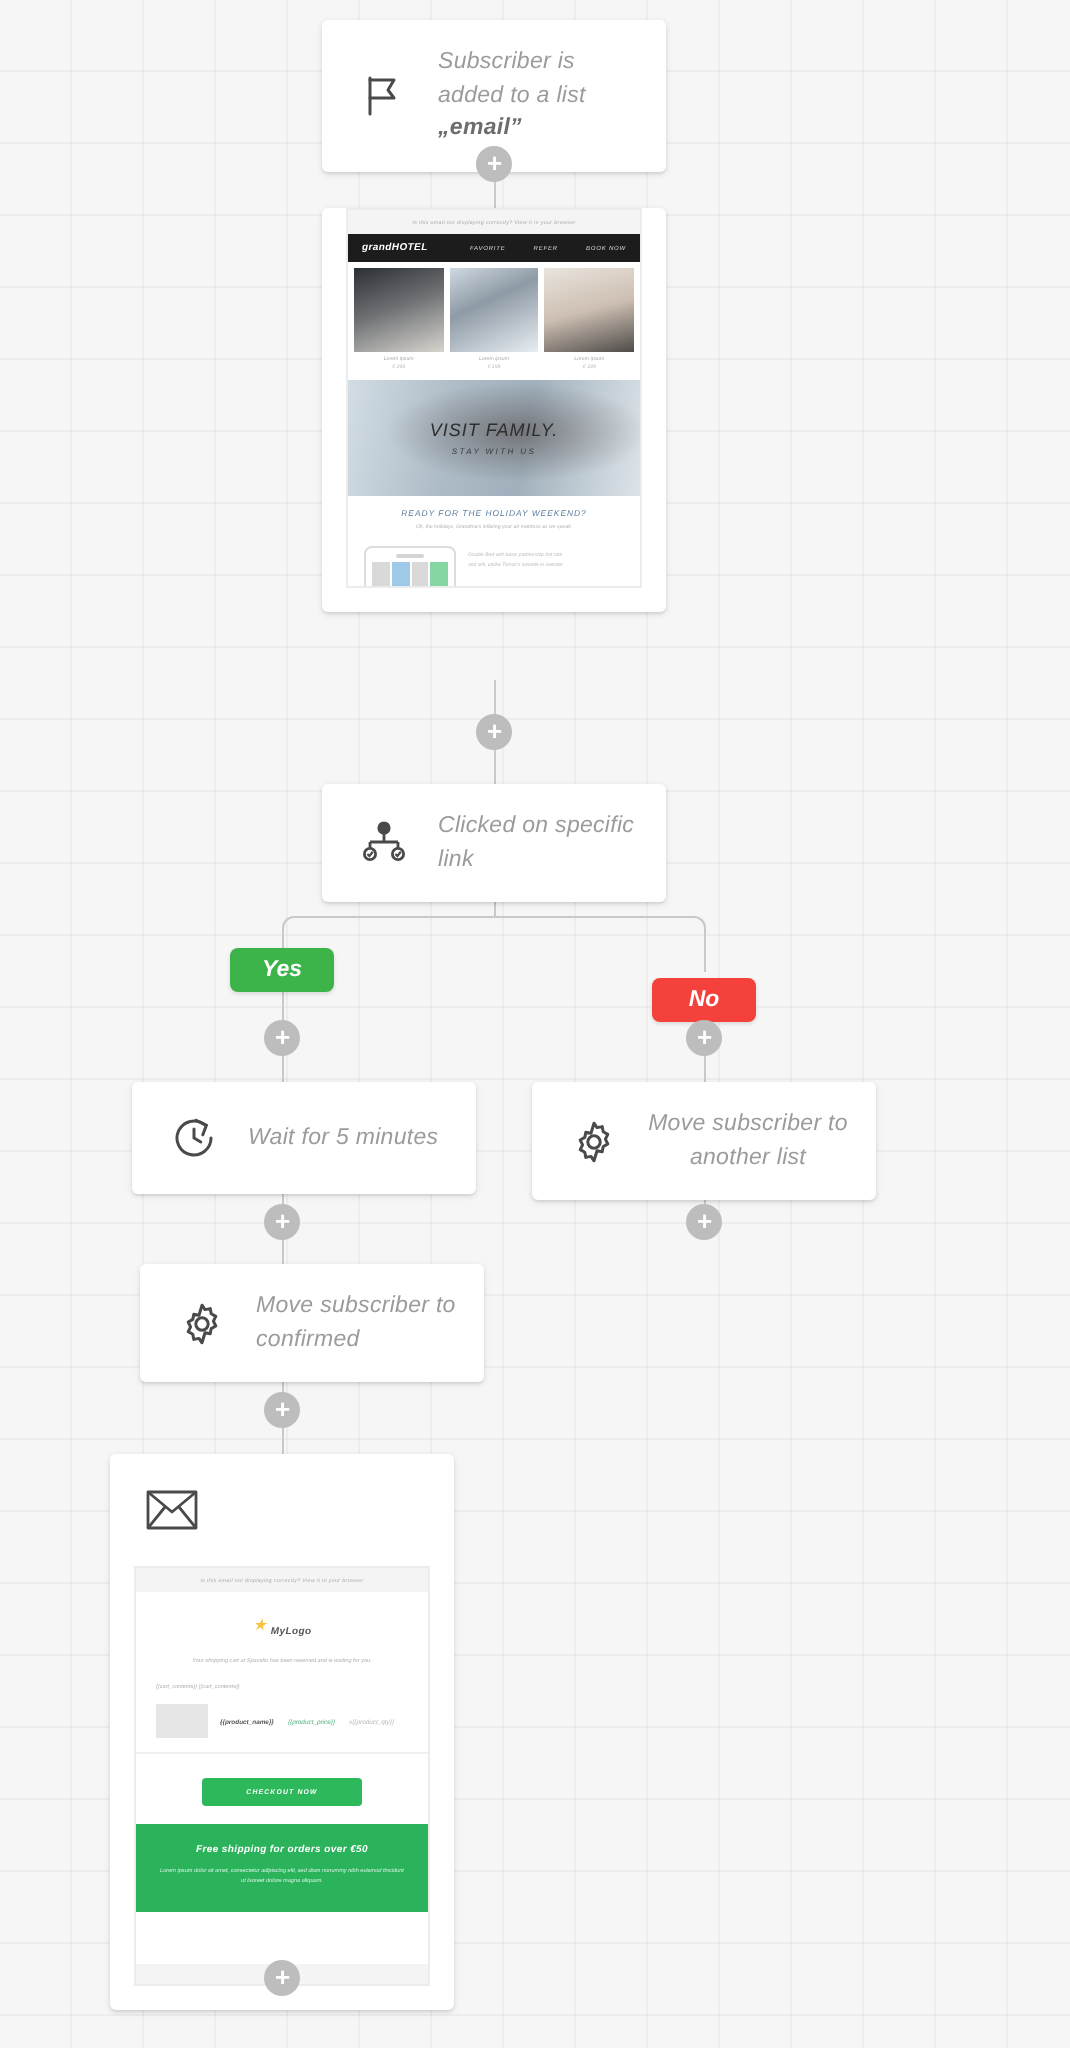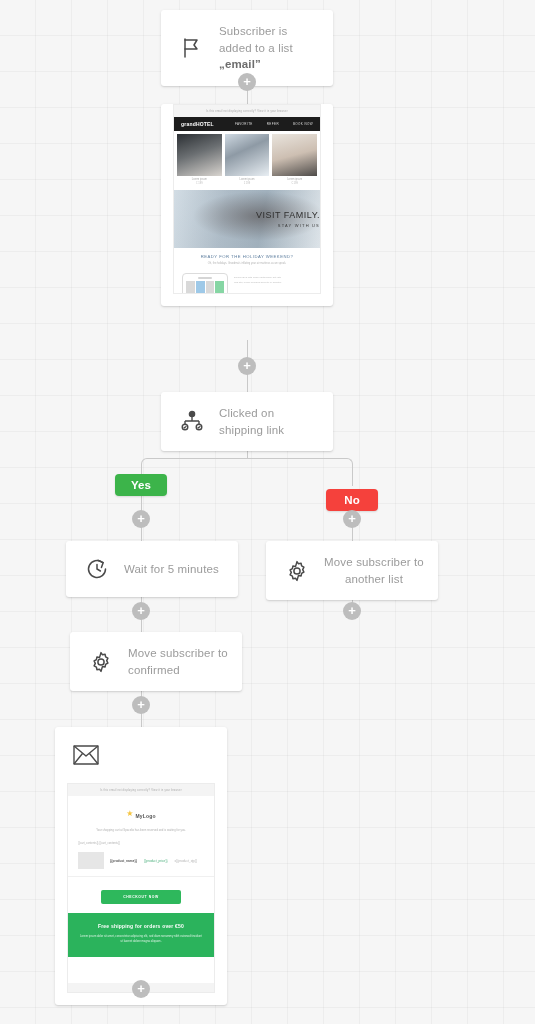--- a/index.html
+++ b/index.html
@@ -11,20 +11,21 @@
   }
   #canvas {
     position: relative;
     width: 535px; height: 1024px;
     background-color: #f6f6f6;
     background-image:
       linear-gradient(to right, rgba(0,0,0,0.035) 1px, transparent 1px),
       linear-gradient(to bottom, rgba(0,0,0,0.035) 1px, transparent 1px);
     background-size: 36px 36px;
     background-position: -1px -1px;
+    font-style: italic;
   }
 
   
   .vline {
     position: absolute;
     width: 1px;
     background: #c9c9c9;
   }
   .branch-wrap {
     position: absolute;
@@ -131,21 +132,21 @@
   .pv-img-1 { background: linear-gradient(160deg,#2b2f33 0%,#6b6f72 45%,#d8d4cf 100%); }
   .pv-img-2 { background: linear-gradient(155deg,#cfd9e2 0%,#8e9aa5 40%,#e8eef3 100%); }
   .pv-img-3 { background: linear-gradient(165deg,#e9e4dd 0%,#cdbfb2 50%,#4e4b49 100%); }
   .pv-cap { text-align: center; font-size: 2.6px; color: #aaa; padding: 2px 0 1px; }
   .pv-price { text-align: center; font-size: 2.6px; color: #bbb; padding-bottom: 2px; }
   .pv-hero {
     height: 58px;
     background: linear-gradient(100deg,#d7e2ea 0%,#aebdc9 35%,#9fb0bd 60%,#e3eaef 100%);
     position: relative;
     display: flex; flex-direction: column;
-    align-items: flex-end; justify-content: center;
+    align-items: center; justify-content: center;
   }
   .pv-hero::after {
     content: "";
     position: absolute; inset: 0;
     background: radial-gradient(ellipse at 58% 45%, rgba(60,45,40,.45) 0%, rgba(170,175,180,.1) 55%);
   }
   .pv-hero-title {
     position: relative; z-index: 2;
     font-size: 9px; color: #2e2e2e; letter-spacing: .5px;
   }
@@ -301,21 +302,21 @@
       <span class="node-icon">
         <svg width="24" height="24" viewBox="0 0 24 24" fill="none" stroke="#4a4a4a" stroke-width="1.4">
           <circle cx="12" cy="4" r="2.6" fill="#4a4a4a"></circle>
           <path d="M12 6.6 V11 M5 11 H19 M5 11 V14 M19 11 V14"></path>
           <circle cx="5" cy="17" r="2.8"></circle>
           <circle cx="19" cy="17" r="2.8"></circle>
           <path d="M3.7 17 L4.7 18 L6.4 15.9" stroke-width="1.1"></path>
           <path d="M17.7 17 L18.7 18 L20.4 15.9" stroke-width="1.1"></path>
         </svg>
       </span>
-      <span class="node-label">Clicked on shipping link</span>
+      <span class="node-label">Clicked on specific link</span>
     </div>
   </div>
 
   <div class="badge" style="left:115px; top:474px; background:#3cb44a;">Yes</div>
   <div class="badge" style="left:326px; top:489px; background:#f5413c;">No</div>
 
   <div class="plus" style="left:132px; top:510px;">+</div>
   <div class="plus" style="left:343px; top:510px;">+</div>
 
   <div class="node" style="left:66px; top:541px; width:172px;">

